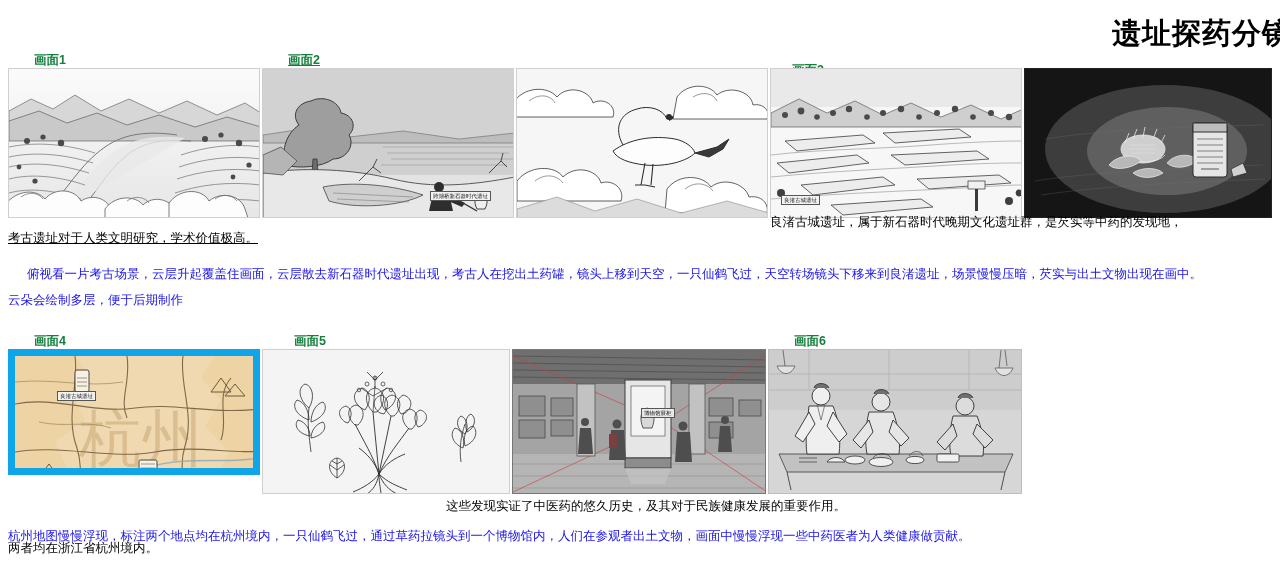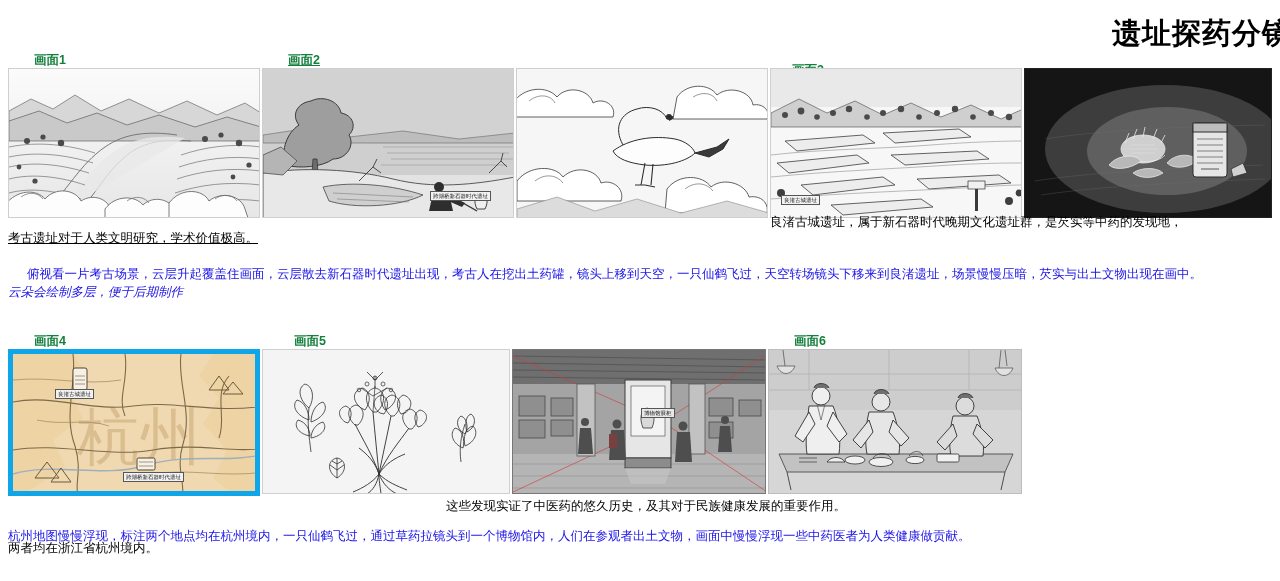--- a/index.html
+++ b/index.html
@@ -67,22 +67,22 @@
     background: #efefef; border: 1px solid #cfcfcf; }
   #frame3 { left: 516px; top: 68px; width: 252px; height: 150px;
     background: #f4f4f4; border: 1px solid #cfcfcf; }
   #frame4 { left: 770px; top: 68px; width: 252px; height: 150px;
     background: #f4f4f4; border: 1px solid #cfcfcf; }
   #frame5 { left: 1024px; top: 68px; width: 248px; height: 150px;
     background: radial-gradient(ellipse at 58% 52%, #6e6e6e 0%, #3a3a3a 45%, #141414 100%);
     border: 1px solid #222; }
 
   
-  #frame6 { left: 8px; top: 349px; width: 252px; height: 147px;
-    background: #f0d9b0; border: 5px solid #0ea5e9; }
+  #frame6 { left: 8px; top: 349px; width: 252px; height: 126px;
+    background: #f0d9b0; border: 7px solid #0ea5e9; }
   #frame7 { left: 262px; top: 349px; width: 248px; height: 145px;
     background: #f3f3f3; border: 1px solid #cfcfcf; }
   #frame8 { left: 512px; top: 349px; width: 254px; height: 145px;
     background: linear-gradient(#8d8d8d, #a7a7a7); border: 1px solid #777; }
   #frame9 { left: 768px; top: 349px; width: 254px; height: 145px;
     background: #d9d9d9; border: 1px solid #bdbdbd; }
 
   svg { display: block; }
 </style>
 </head>
@@ -326,21 +326,21 @@
       <path d="M176 100 H194" stroke="#333" stroke-width="0.8"></path>
     </g>
 
     <path d="M206 100 L218 94 L222 104 L208 108 Z" fill="#d0d0d0" stroke="#2d2d2d" stroke-width="0.8"></path>
   </svg>
 </div>
 
 <div class="caption-black" style="left:8px; top:230px;text-decoration:underline;">考古遗址对于人类文明研究，学术价值极高。</div>
 <div class="caption-black" style="left:770px; top:214px;">良渚古城遗址，属于新石器时代晚期文化遗址群，是芡实等中药的发现地，</div>
 <div class="caption-blue" style="left:8px; top:266px;margin-left:19px;">俯视看一片考古场景，云层升起覆盖住画面，云层散去新石器时代遗址出现，考古人在挖出土药罐，镜头上移到天空，一只仙鹤飞过，天空转场镜头下移来到良渚遗址，场景慢慢压暗，芡实与出土文物出现在画中。</div>
-<div class="caption-blue" style="left:8px; top:284px;font-style:italic;">云朵会绘制多层，便于后期制作</div>
+<div class="caption-blue" style="left:8px; top:292px;">云朵会绘制多层，便于后期制作</div>
 
 <div class="panel-label" style="left:10px; top:333px;">画面4</div>
 <div class="panel-label" style="left:270px; top:333px;">画面5</div>
 <div class="panel-label" style="left:770px; top:333px;">画面6</div>
 
 <div class="frame" id="frame6">
   <svg width="252" height="145" viewBox="0 0 252 145">
     <rect x="0" y="0" width="252" height="145" fill="#f0d9b0"></rect>
 
     <path d="M0 0 L60 0 L74 20 L58 40 L70 64 L40 86 L52 112 L24 132 L0 145 L0 0 Z" fill="#ecd0a0" opacity="0.7"></path>

